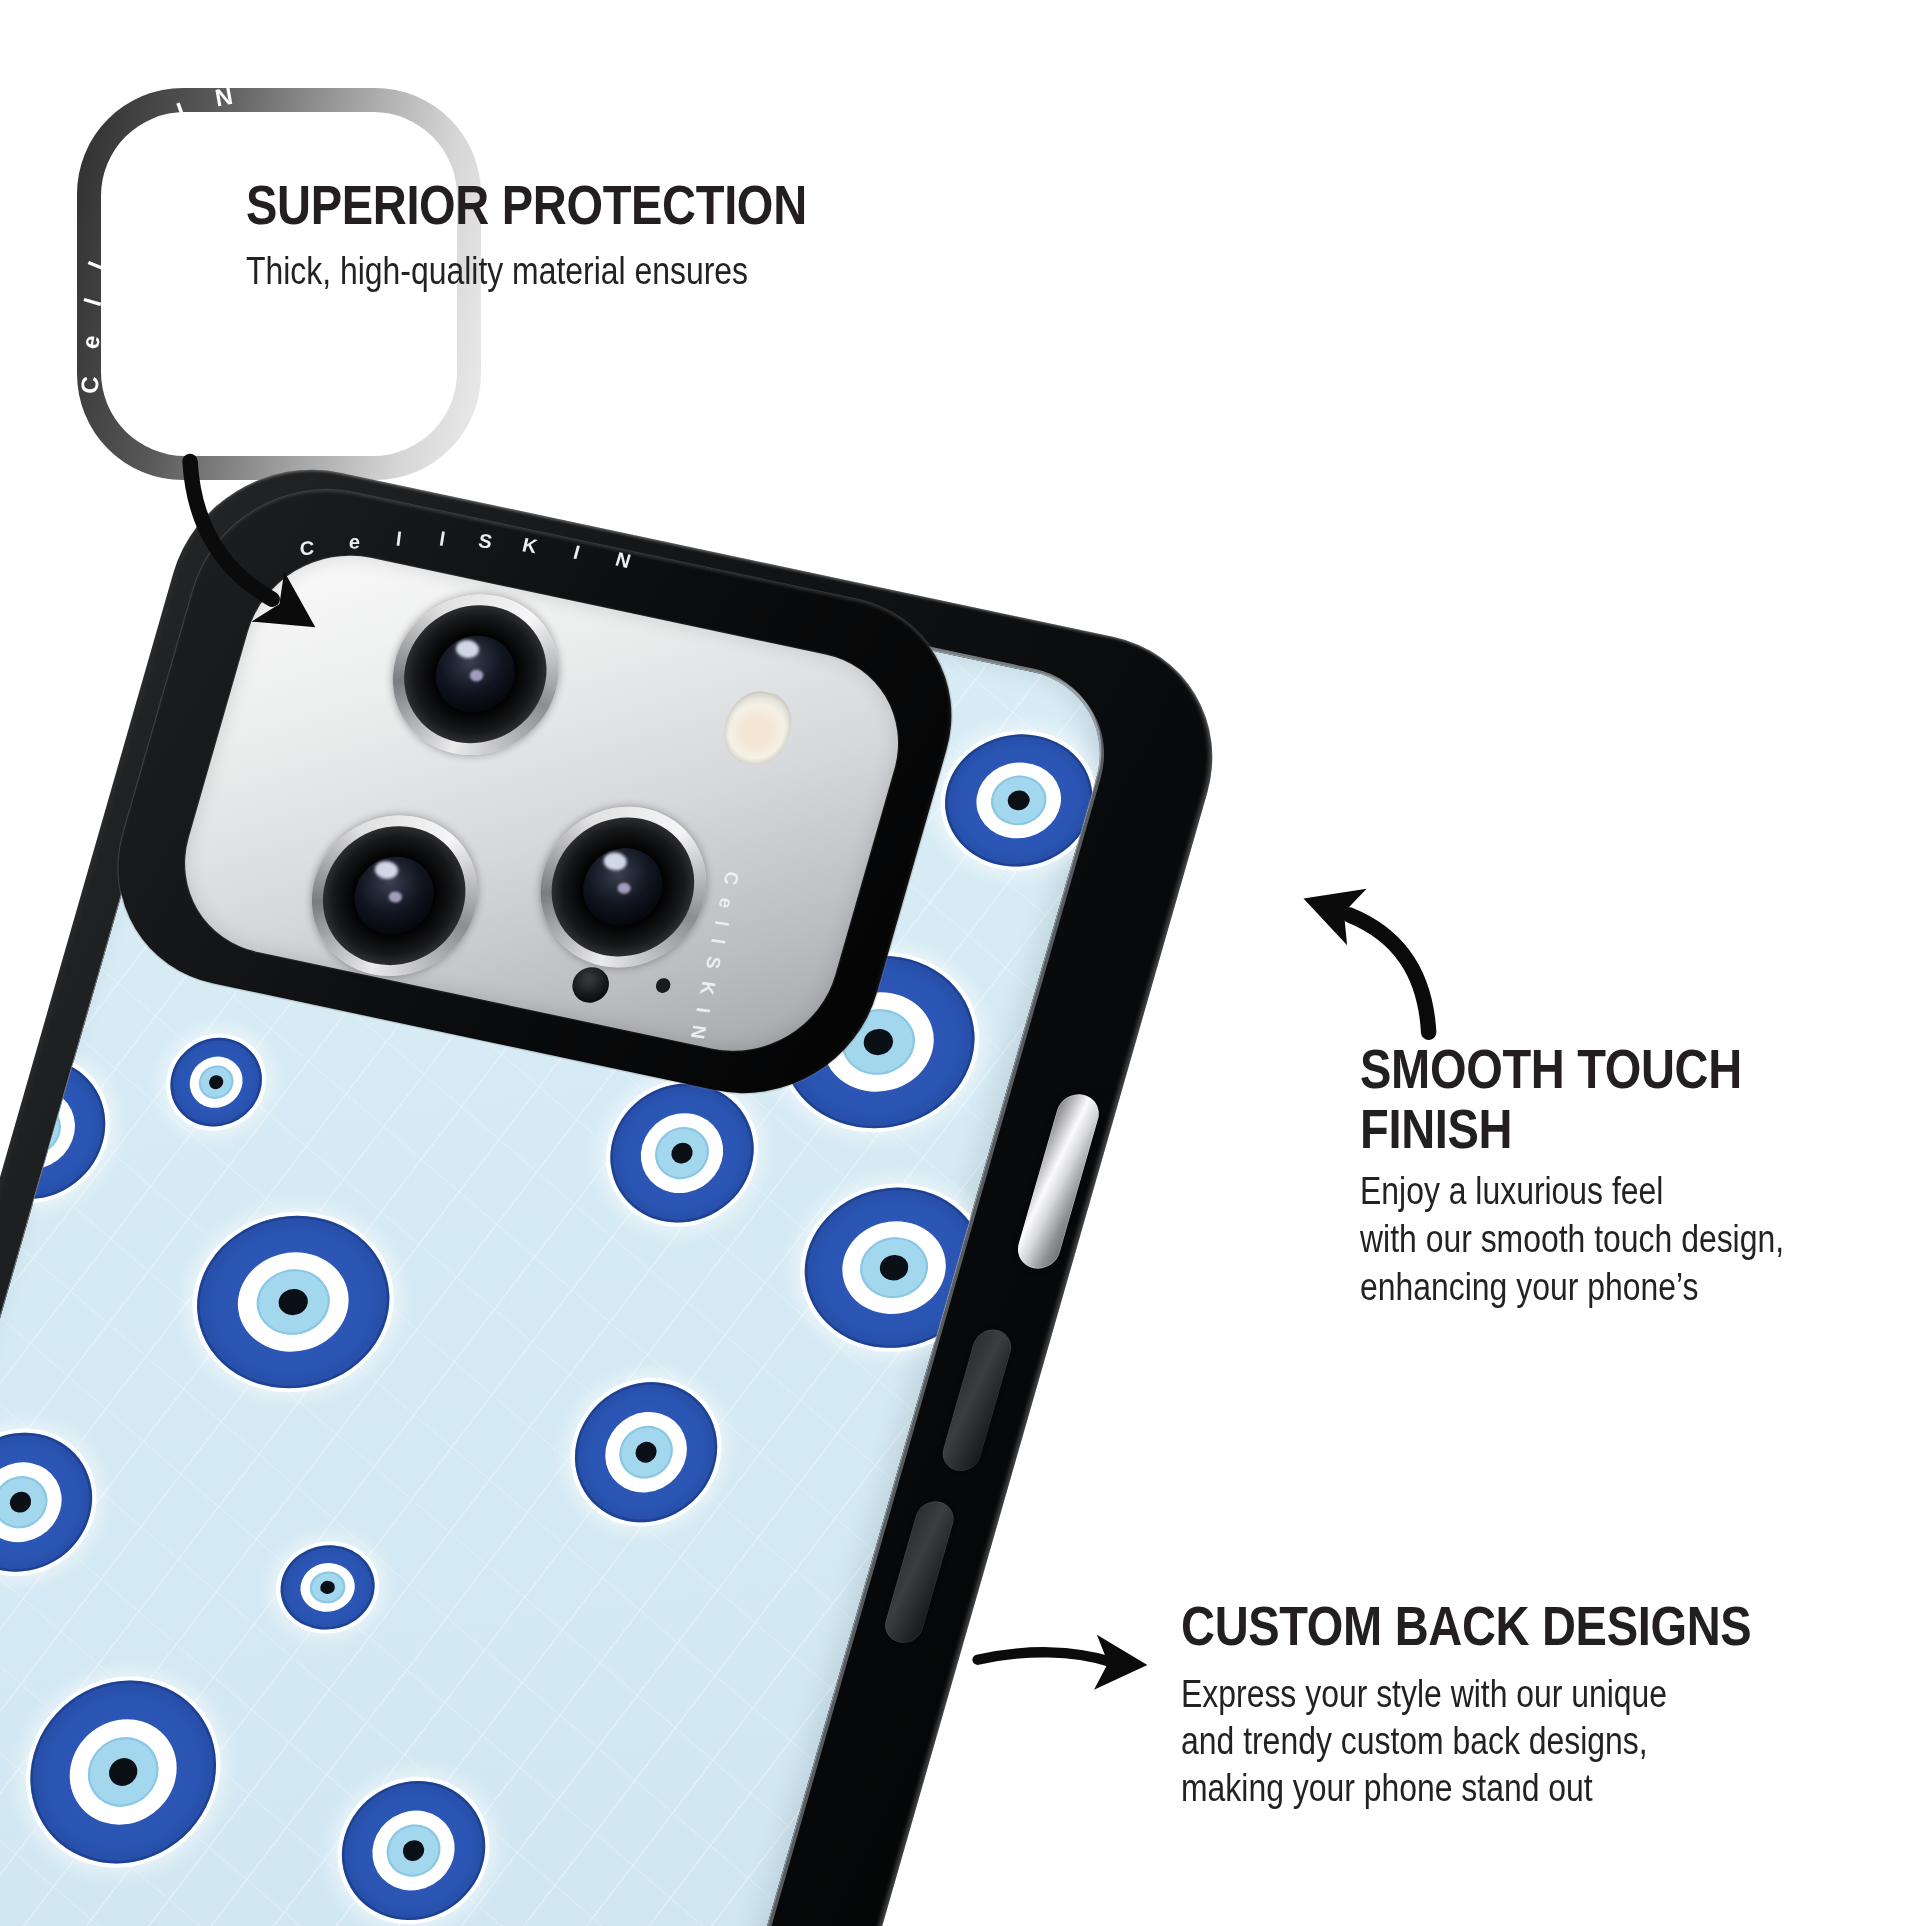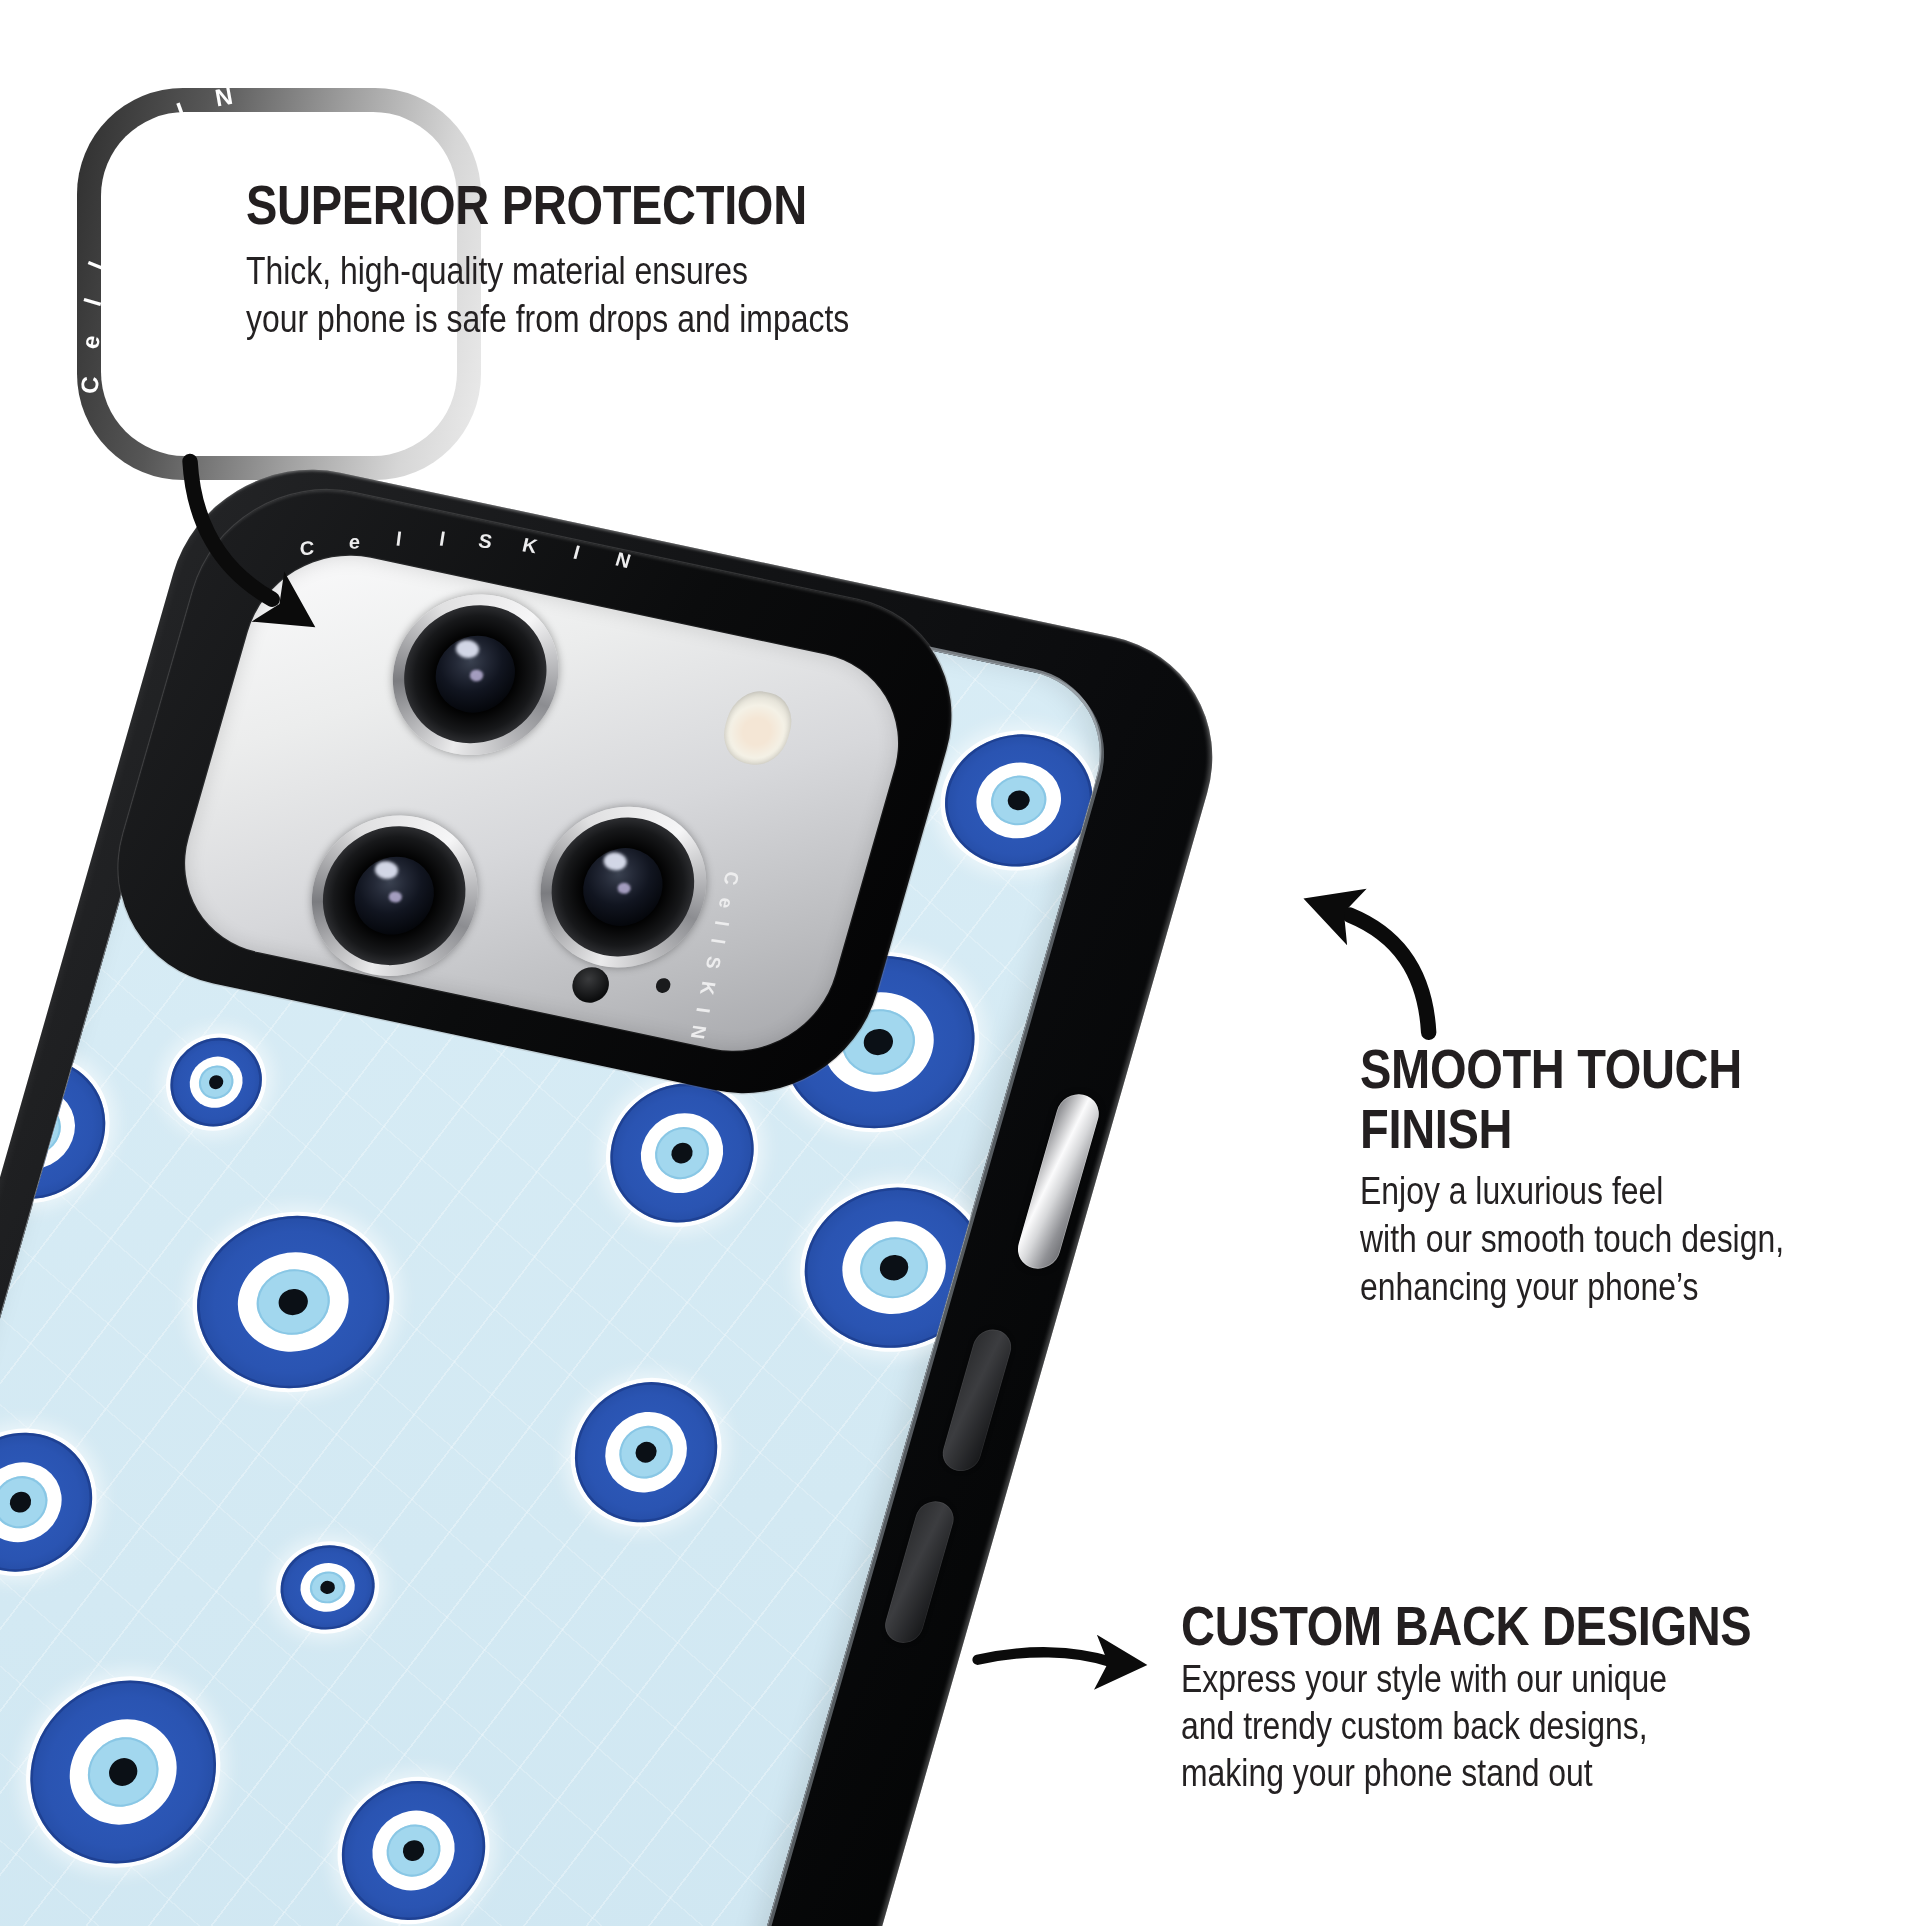--- a/index.html
+++ b/index.html
@@ -10,21 +10,21 @@
   .sec{position:absolute;color:#242122;}
   .h{font-size:56px;line-height:60px;font-weight:bold;letter-spacing:-0.4px;color:#231f20;}
   .body{margin-top:12px;}
   .bl{font-size:38px;line-height:48px;}
   .sec-custom .bl{line-height:47px;}
   .condense{display:inline-block;transform:scaleX(.84);transform-origin:0 50%;white-space:nowrap;}
   .sec-superior{left:246px;top:175px;}
   .sec-smooth{left:1360px;top:1039px;}
   .sec-smooth .body{margin-top:7.7px;}
   .sec-custom{left:1181px;top:1596px;}
-  .sec-custom .body{margin-top:0;}
+  .sec-custom .body{margin-top:15px;}
 
   
   .cam-outline{position:absolute;left:77px;top:88px;width:404px;height:392px;border-radius:106px;
     background:linear-gradient(100deg,#2e2e2e 0%,#565656 28%,#9f9f9f 58%,#d6d6d6 82%,#ececec 100%);}
   .cam-outline-inner{position:absolute;inset:24.4px;background:#ffffff;border-radius:84px;}
   .outline-letter{position:absolute;color:#ffffff;font-weight:bold;font-size:24px;}
 
   
   .phone{position:absolute;left:210px;top:445px;width:1057px;height:1883px;border-radius:133px;
     transform:rotate(12deg) skewX(-4deg);transform-origin:0 0;
@@ -111,21 +111,20 @@
         <span class="outline-letter" style="left: 65px; top: 48px; transform: translate(-50%, -50%) rotate(-34deg);">K</span>
         <span class="outline-letter" style="left: 104px; top: 23px; transform: translate(-50%, -50%) rotate(-20deg);">I</span>
         <span class="outline-letter" style="left: 147px; top: 9.4px; transform: translate(-50%, -50%) rotate(-10deg);">N</span>
       </div>
   </div>
 
   <section class="sec sec-superior">
     <div class="h condense">SUPERIOR PROTECTION</div>
     <div class="body">
       <div class="bl"><span class="condense">Thick, high-quality material ensures</span></div>
-      <div class="bl"><span class="condense">your phone is safe from drops and impacts</span></div>
     </div>
   </section>
 
   <section class="sec sec-smooth">
     <div class="h condense">SMOOTH TOUCH</div>
     <div class="h condense">FINISH</div>
     <div class="body">
       <div class="bl"><span class="condense">Enjoy a luxurious feel</span></div>
       <div class="bl"><span class="condense">with our smooth touch design,</span></div>
       <div class="bl"><span class="condense">enhancing your phone’s</span></div>

